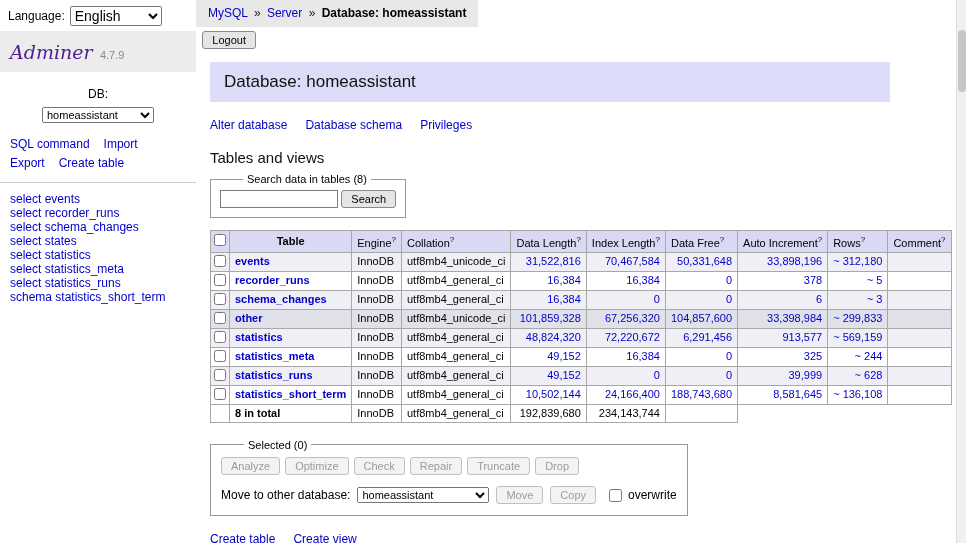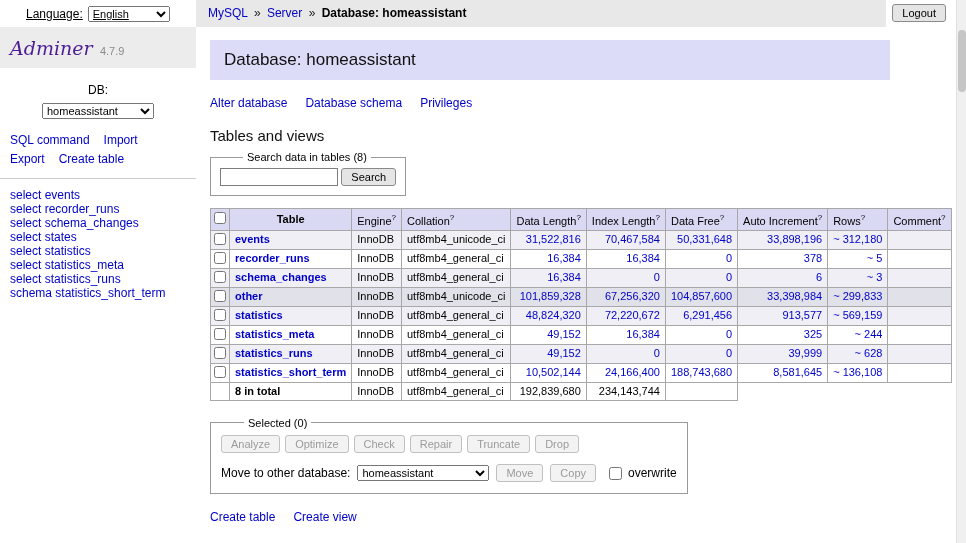--- a/index.html
+++ b/index.html
@@ -8,35 +8,35 @@
   body {
     width:966px; height:543px; overflow:hidden; background:#fff;
     font-family:"Liberation Sans","DejaVu Sans",sans-serif; font-size:12px; color:#000;
   }
   a { color:var(--link-blue,#0000c8); text-decoration:none; cursor:pointer; }
 
   .layout { display:flex; width:966px; height:543px; }
 
   
   .sidebar { width:196px; flex:none; background:#fff; }
-  .lang-row { padding:6px 26px 5px; display:flex; align-items:center; gap:5px;text-decoration:underline; }
-  .lang-row select { width:92px; font-size:11px; }
+  .lang-row { padding:6px 8px 5px; display:flex; align-items:center; gap:5px; }
+  .lang-row select { width:92px; font-size:14px; }
   .brand { background:var(--brand-bg,#ececec); padding:10px 10px 9px; }
   .brand-name { font-family:"DejaVu Serif","Liberation Serif",serif; font-style:italic; font-size:19px; color:#4c1d95; }
   .brand .version { font-size:11px; color:#8a8a8a; margin-left:4px; }
   .dbrow { padding:15px 10px 6px; display:flex; align-items:center; gap:6px;flex-direction:column; }
   .dbrow select { width:112px; font-size:11px; }
   .side-links { padding:8px 10px 0; display:flex; flex-wrap:wrap; column-gap:14px; row-gap:5px; width:176px; }
   .side-rule { border:none; border-top:1px solid #ccc; margin:12px 0 10px; }
   .table-links { padding:0 10px; }
   .table-links a { display:block; line-height:13px; margin-bottom:1px; }
 
   
   .content { flex:1; min-width:0; position:relative; }
-  .crumb-row { display:flex; align-items:flex-start; }
+  .crumb-row { display:flex; align-items:flex-start;flex-direction:column; }
   .breadcrumb { flex:1; background:var(--breadcrumb-bg,#e8e8e8); padding:6px 12px 7px; }
   .breadcrumb .sep { color:#222; margin:0 3px; }
   .crumb-current { font-weight:bold; color:#000; }
   .logout-wrap { width:70px; text-align:right; padding:4px 10px 0 0; }
 
   .page-title { font-size:17px; font-weight:normal; margin:13px 66px 0 14px;
     background:var(--title-band,#dcdcf8); padding:10px 14px; color:#111; }
   .body-pad { padding:0 66px 0 14px; }
 
   .linkrow { display:flex; gap:18px; margin:16px 0 0; }

